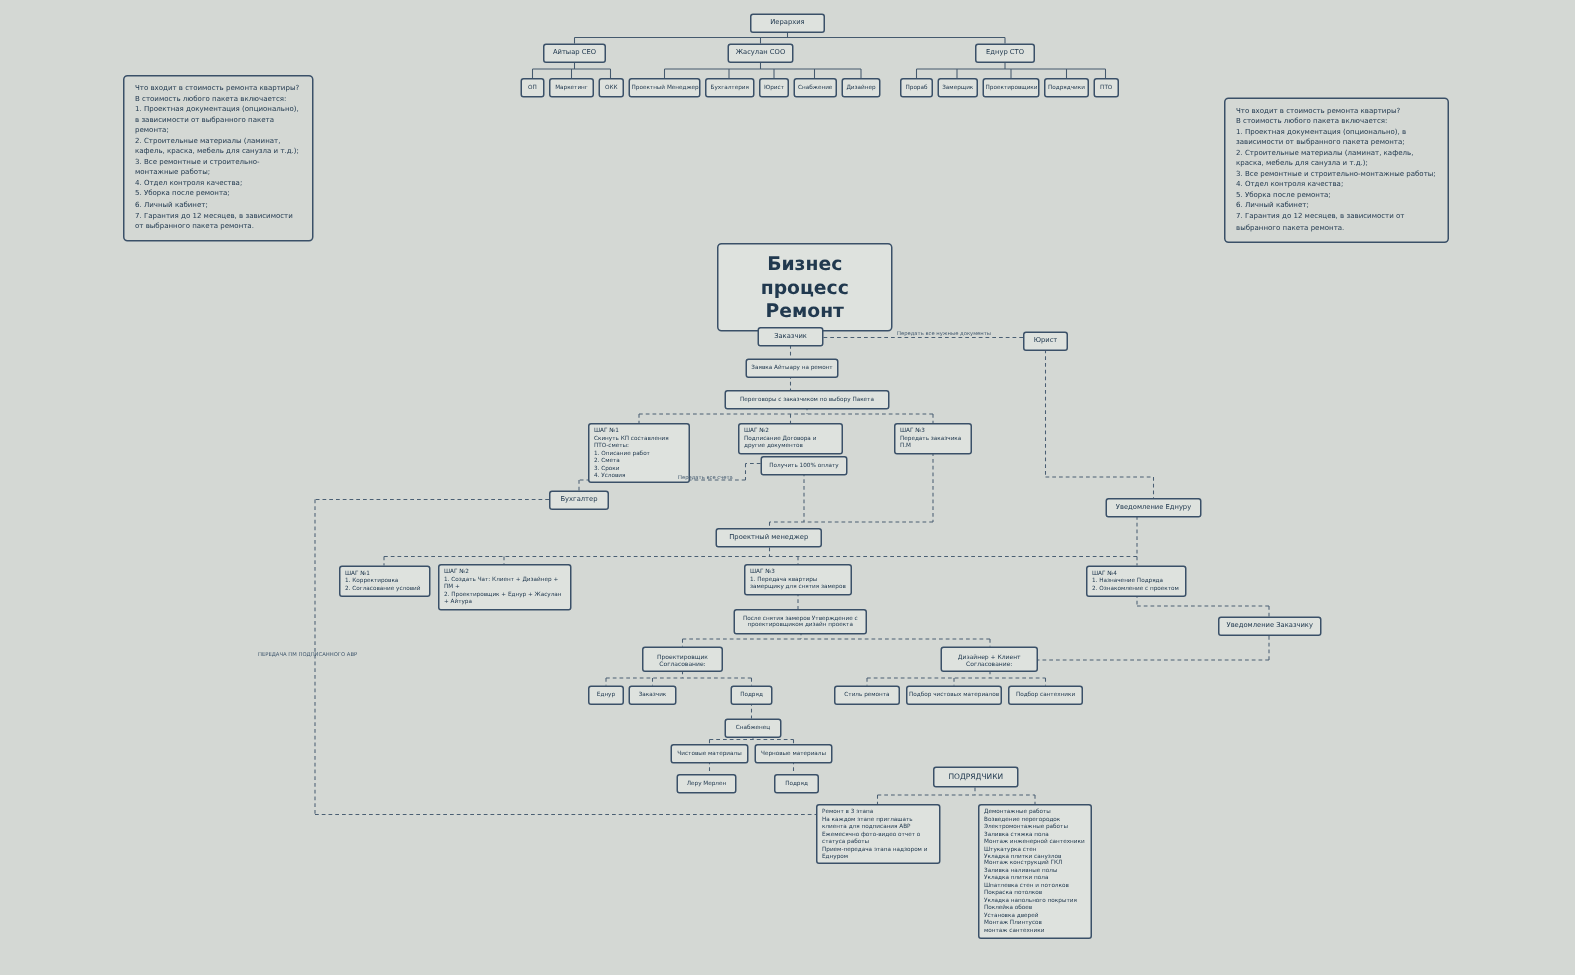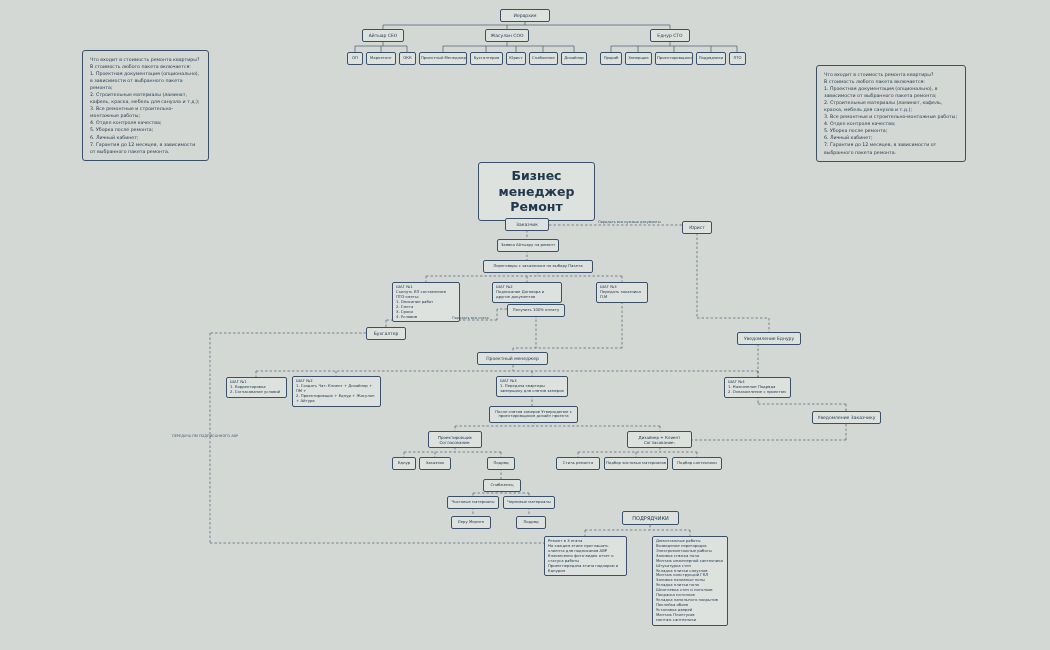--- a/index.html
+++ b/index.html
@@ -117,21 +117,21 @@
   <div class="note" style="left:816px;top:65px;width:150px">Что входит в стоимость ремонта квартиры?
 В стоимость любого пакета включается:
 1. Проектная документация (опционально), в зависимости от выбранного пакета ремонта;
 2. Строительные материалы (ламинат, кафель, краска, мебель для санузла и т.д.);
 3. Все ремонтные и строительно-монтажные работы;
 4. Отдел контроля качества;
 5. Уборка после ремонта;
 6. Личный кабинет;
 7. Гарантия до 12 месяцев, в зависимости от выбранного пакета ремонта.</div>
 
-  <div class="node big" style="left:478px;top:162px;width:117px">Бизнес менеджер
+  <div class="node big" style="left:478px;top:162px;width:117px">Бизнес процесс
 Ремонт</div>
   <div class="node" style="left:505px;top:218px;width:44px">Заказчик</div>
   <div class="node mini" style="left:497px;top:239px;width:62px">Заявка Айтыару на ремонт</div>
   <div class="node mini" style="left:483px;top:260px;width:110px">Переговоры с заказчиком по выбору Пакета</div>
 
   <div class="node step" style="left:392px;top:282px;width:68px">ШАГ №1
 Скинуть КП составления ПТО-сметы:
 1. Описание работ
 2. Смета
 3. Сроки

